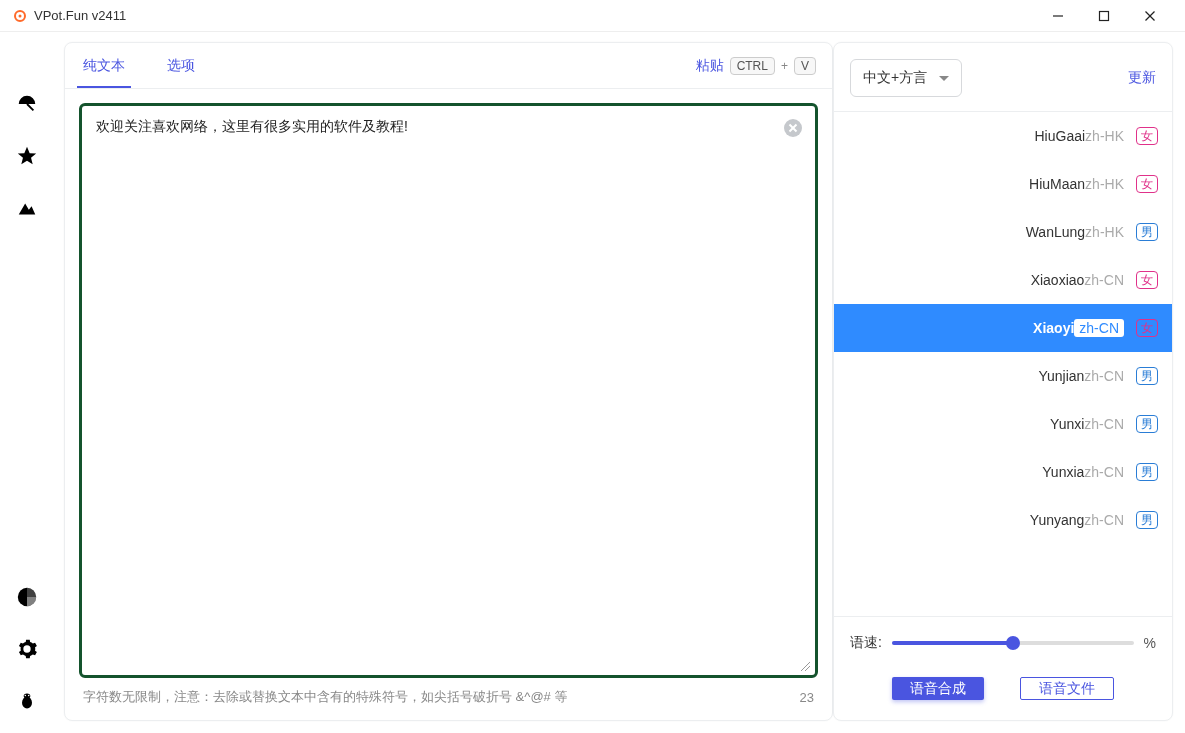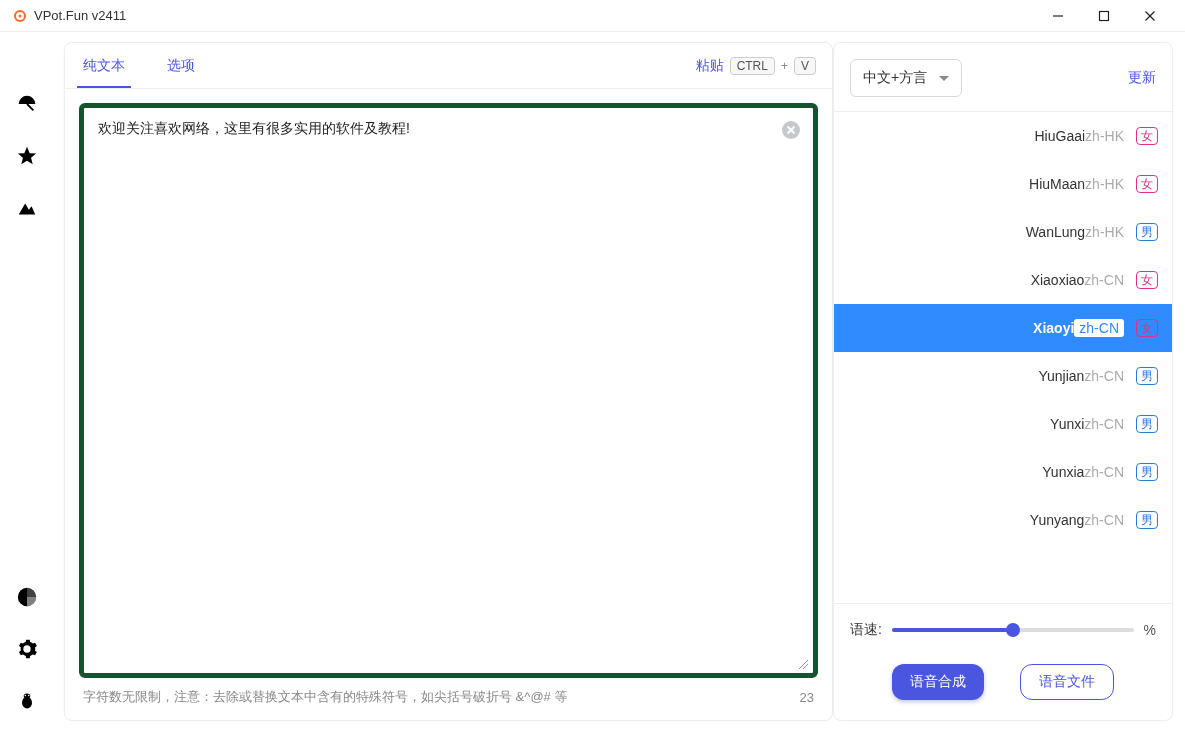--- a/index.html
+++ b/index.html
@@ -108,21 +108,21 @@
       background: #f7f7f7;
     }
     .kbd-plus { color: #888; font-size: 12px; }
     .text-wrap {
       flex: 1;
       padding: 14px 14px 10px 14px;
       display: flex; flex-direction: column;
     }
     .text-box {
       flex: 1;
-      border: 5px solid #14532d;
+      border: 3px solid #14532d;
       border-radius: 6px;
       position: relative;
       padding: 12px 24px 12px 14px;
     }
     .text-content {
       font-size: 14px;
       color: #222;
       white-space: pre-wrap;
       word-break: break-all;
     }
@@ -239,23 +239,23 @@
       border-radius: 50%;
       transform: translate(-50%, -50%);
     }
     .speed-pct { color: #555; }
     .button-row {
       display: flex; justify-content: center;
       gap: 36px;
       padding: 16px 16px 20px 16px;
     }
     .btn {
-      height: 36px;
+      height: 23px;
       padding: 0 18px;
-      border-radius: 12px;
+      border-radius: 2px;
       display: flex; align-items: center;
       font-size: 14px;
       cursor: pointer;
     }
     .btn-primary {
       background: #4a55e0;
       color: #fff;
       box-shadow: 0 2px 4px rgba(74,85,224,0.35);
     }
     .btn-outline {

